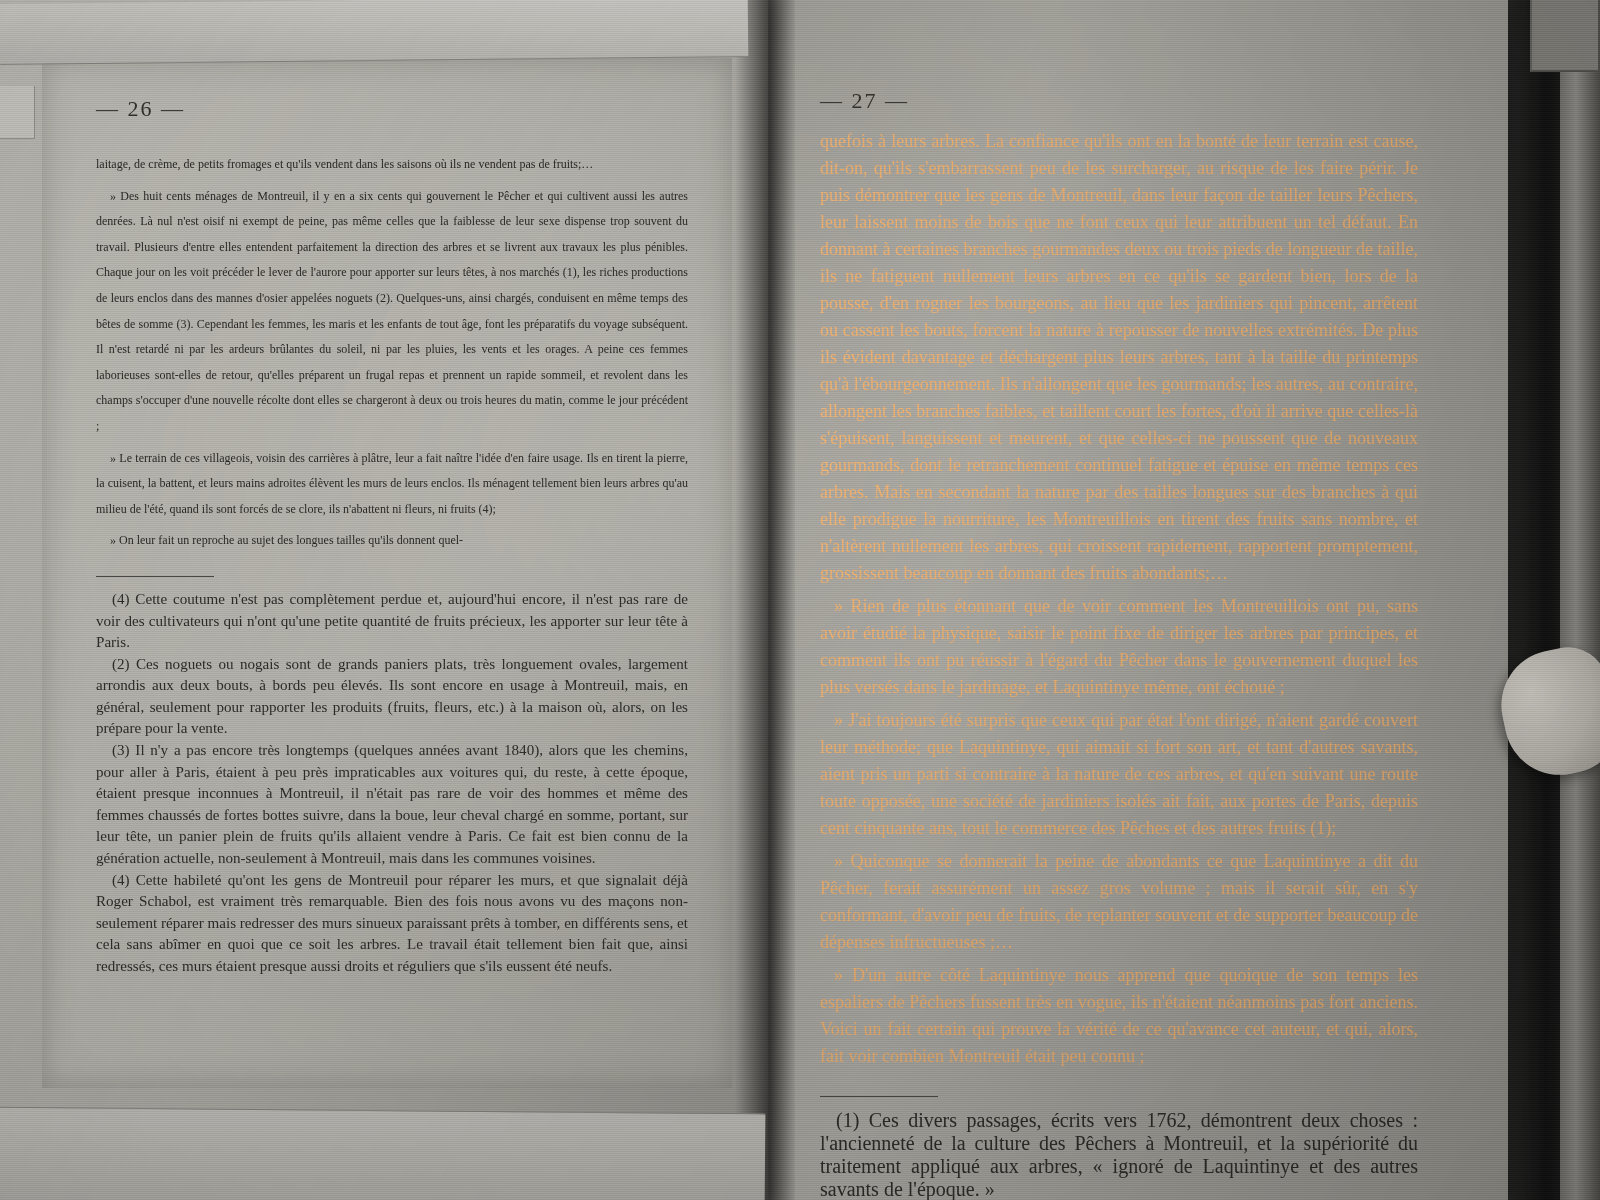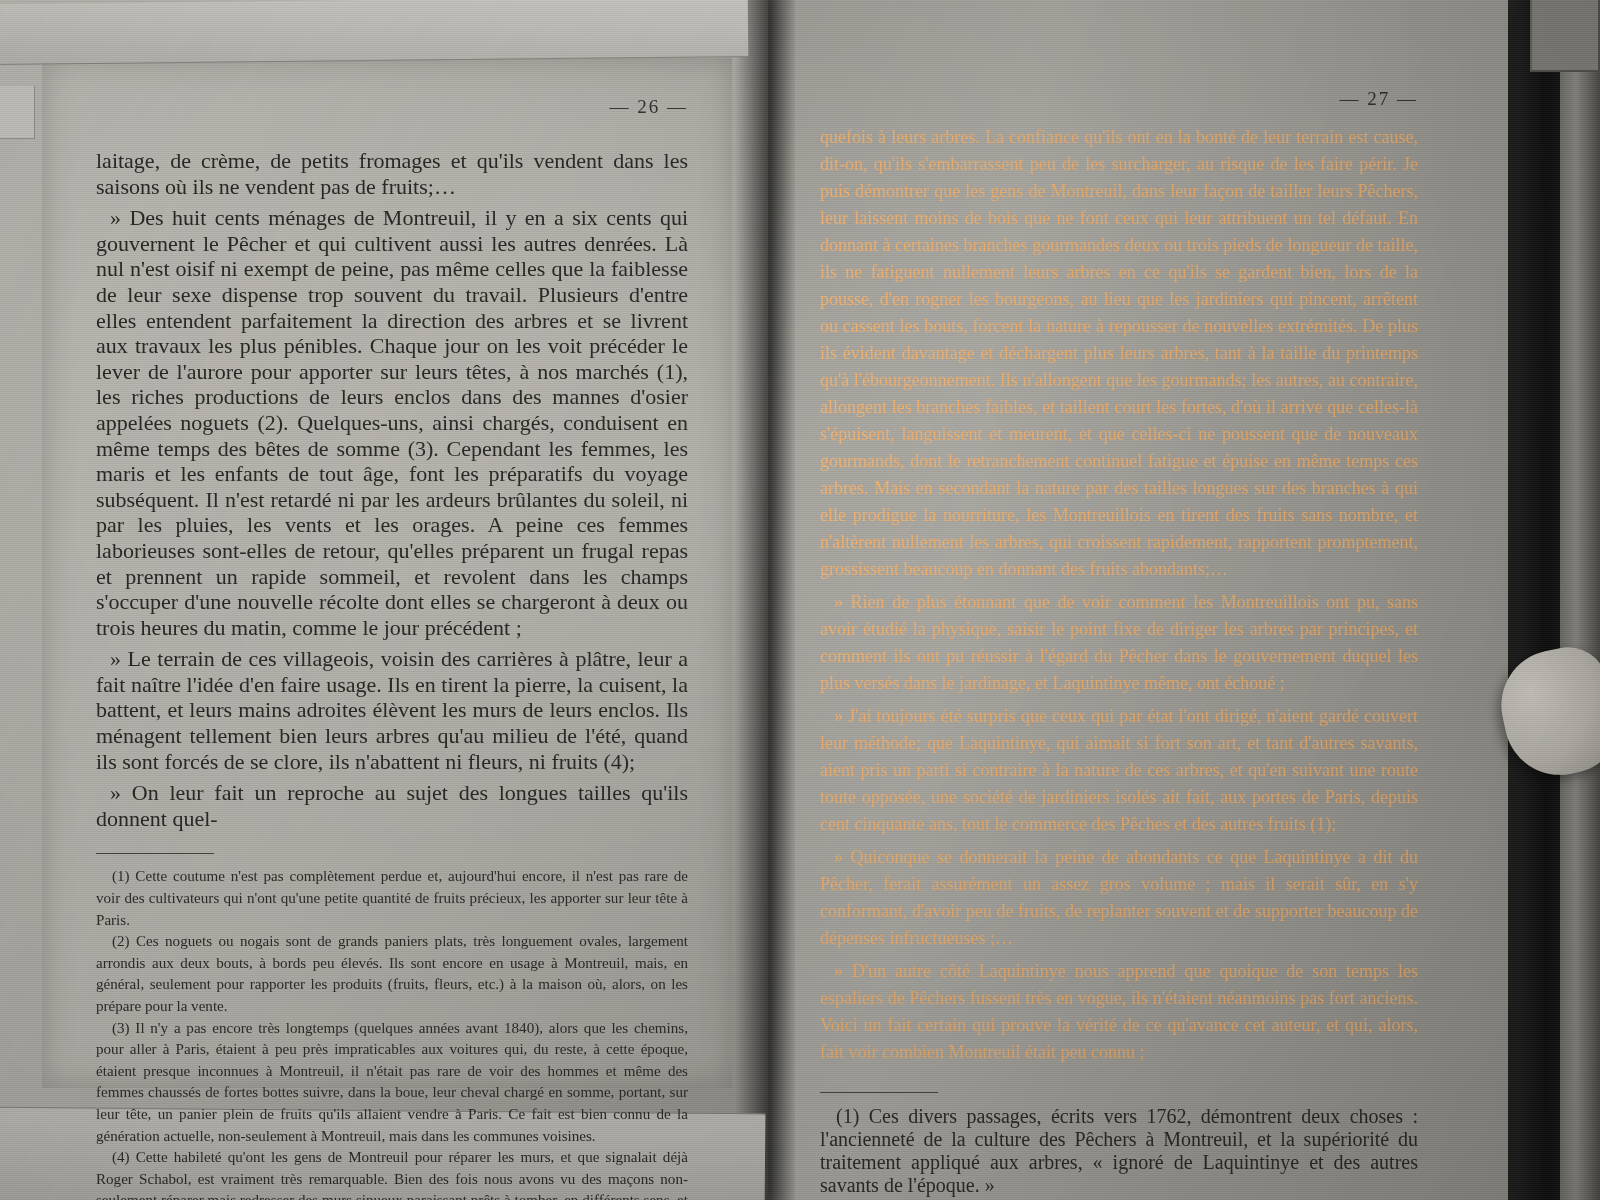--- a/index.html
+++ b/index.html
@@ -117,31 +117,31 @@
 
   
   .col {
     position: absolute;
     color: #2a2724;
   }
   .col-left  { left: 96px;  top: 96px;  width: 592px; }
   .col-right { left: 820px; top: 88px;  width: 598px; }
 
   .folio {
-    text-align: right;
-    font-size: 19px;
+    text-align: left;
+    font-size: 22px;
     letter-spacing: 2px;
     margin: 0 0 30px 0;
     color: #34312d;
   }
   .col-right .folio { margin-bottom: 14px; }
 
   p.body {
     margin: 0;
-    font-size: 22px;
+    font-size: 12px;
     line-height: 25.6px;
     text-align: justify;
     text-justify: inter-word;
     color: #2b2825;
     hyphens: none;
   }
   p.body + p.body { margin-top: 6px; }
   p.indent { text-indent: 14px; }
 
   .col-right p.body {
@@ -213,21 +213,21 @@
   <div class="col col-left">
     <div class="folio">— 26 —</div>
 
     <p class="body">laitage, de crème, de petits fromages et qu'ils vendent dans les saisons où ils ne vendent pas de fruits;…</p>
     <p class="body indent">» Des huit cents ménages de Montreuil, il y en a six cents qui gouvernent le Pêcher et qui cultivent aussi les autres denrées. Là nul n'est oisif ni exempt de peine, pas même celles que la faiblesse de leur sexe dispense trop souvent du travail. Plusieurs d'entre elles entendent parfaitement la direction des arbres et se livrent aux travaux les plus pénibles. Chaque jour on les voit précéder le lever de l'aurore pour apporter sur leurs têtes, à nos marchés (1), les riches productions de leurs enclos dans des mannes d'osier appelées noguets (2). Quelques-uns, ainsi chargés, conduisent en même temps des bêtes de somme (3). Cependant les femmes, les maris et les enfants de tout âge, font les préparatifs du voyage subséquent. Il n'est retardé ni par les ardeurs brûlantes du soleil, ni par les pluies, les vents et les orages. A peine ces femmes laborieuses sont-elles de retour, qu'elles préparent un frugal repas et prennent un rapide sommeil, et revolent dans les champs s'occuper d'une nouvelle récolte dont elles se chargeront à deux ou trois heures du matin, comme le jour précédent ;</p>
     <p class="body indent">» Le terrain de ces villageois, voisin des carrières à plâtre, leur a fait naître l'idée d'en faire usage. Ils en tirent la pierre, la cuisent, la battent, et leurs mains adroites élèvent les murs de leurs enclos. Ils ménagent tellement bien leurs arbres qu'au milieu de l'été, quand ils sont forcés de se clore, ils n'abattent ni fleurs, ni fruits (4);</p>
     <p class="body indent">» On leur fait un reproche au sujet des longues tailles qu'ils donnent quel-</p>
 
     <div class="rule"></div>
 
-    <p class="note">(1) Cette coutume n'est pas complètement perdue et, aujourd'hui encore, il n'est pas rare de voir des cultivateurs qui n'ont qu'une petite quantité de fruits précieux, les apporter sur leur tête à Paris.</p>
+    <p class="note">(4) Cette coutume n'est pas complètement perdue et, aujourd'hui encore, il n'est pas rare de voir des cultivateurs qui n'ont qu'une petite quantité de fruits précieux, les apporter sur leur tête à Paris.</p>
     <p class="note">(2) Ces noguets ou nogais sont de grands paniers plats, très longuement ovales, largement arrondis aux deux bouts, à bords peu élevés. Ils sont encore en usage à Montreuil, mais, en général, seulement pour rapporter les produits (fruits, fleurs, etc.) à la maison où, alors, on les prépare pour la vente.</p>
     <p class="note">(3) Il n'y a pas encore très longtemps (quelques années avant 1840), alors que les chemins, pour aller à Paris, étaient à peu près impraticables aux voitures qui, du reste, à cette époque, étaient presque inconnues à Montreuil, il n'était pas rare de voir des hommes et même des femmes chaussés de fortes bottes suivre, dans la boue, leur cheval chargé en somme, portant, sur leur tête, un panier plein de fruits qu'ils allaient vendre à Paris. Ce fait est bien connu de la génération actuelle, non-seulement à Montreuil, mais dans les communes voisines.</p>
     <p class="note">(4) Cette habileté qu'ont les gens de Montreuil pour réparer les murs, et que signalait déjà Roger Schabol, est vraiment très remarquable. Bien des fois nous avons vu des maçons non-seulement réparer mais redresser des murs sinueux paraissant prêts à tomber, en différents sens, et cela sans abîmer en quoi que ce soit les arbres. Le travail était tellement bien fait que, ainsi redressés, ces murs étaient presque aussi droits et réguliers que s'ils eussent été neufs.</p>
   </div>
 
   <div class="col col-right">
     <div class="folio">— 27 —</div>
 
     <p class="body">quefois à leurs arbres. La confiance qu'ils ont en la bonté de leur terrain est cause, dit-on, qu'ils s'embarrassent peu de les surcharger, au risque de les faire périr. Je puis démontrer que les gens de Montreuil, dans leur façon de tailler leurs Pêchers, leur laissent moins de bois que ne font ceux qui leur attribuent un tel défaut. En donnant à certaines branches gourmandes deux ou trois pieds de longueur de taille, ils ne fatiguent nullement leurs arbres en ce qu'ils se gardent bien, lors de la pousse, d'en rogner les bourgeons, au lieu que les jardiniers qui pincent, arrêtent ou cassent les bouts, forcent la nature à repousser de nouvelles extrémités. De plus ils évident davantage et déchargent plus leurs arbres, tant à la taille du printemps qu'à l'ébourgeonnement. Ils n'allongent que les gourmands; les autres, au contraire, allongent les branches faibles, et taillent court les fortes, d'où il arrive que celles-là s'épuisent, languissent et meurent, et que celles-ci ne poussent que de nouveaux gourmands, dont le retranchement continuel fatigue et épuise en même temps ces arbres. Mais en secondant la nature par des tailles longues sur des branches à qui elle prodigue la nourriture, les Montreuillois en tirent des fruits sans nombre, et n'altèrent nullement les arbres, qui croissent rapidement, rapportent promptement, grossissent beaucoup en donnant des fruits abondants;…</p>
     <p class="body indent">» Rien de plus étonnant que de voir comment les Montreuillois ont pu, sans avoir étudié la physique, saisir le point fixe de diriger les arbres par principes, et comment ils ont pu réussir à l'égard du Pêcher dans le gouvernement duquel les plus versés dans le jardinage, et Laquintinye même, ont échoué ;</p>

